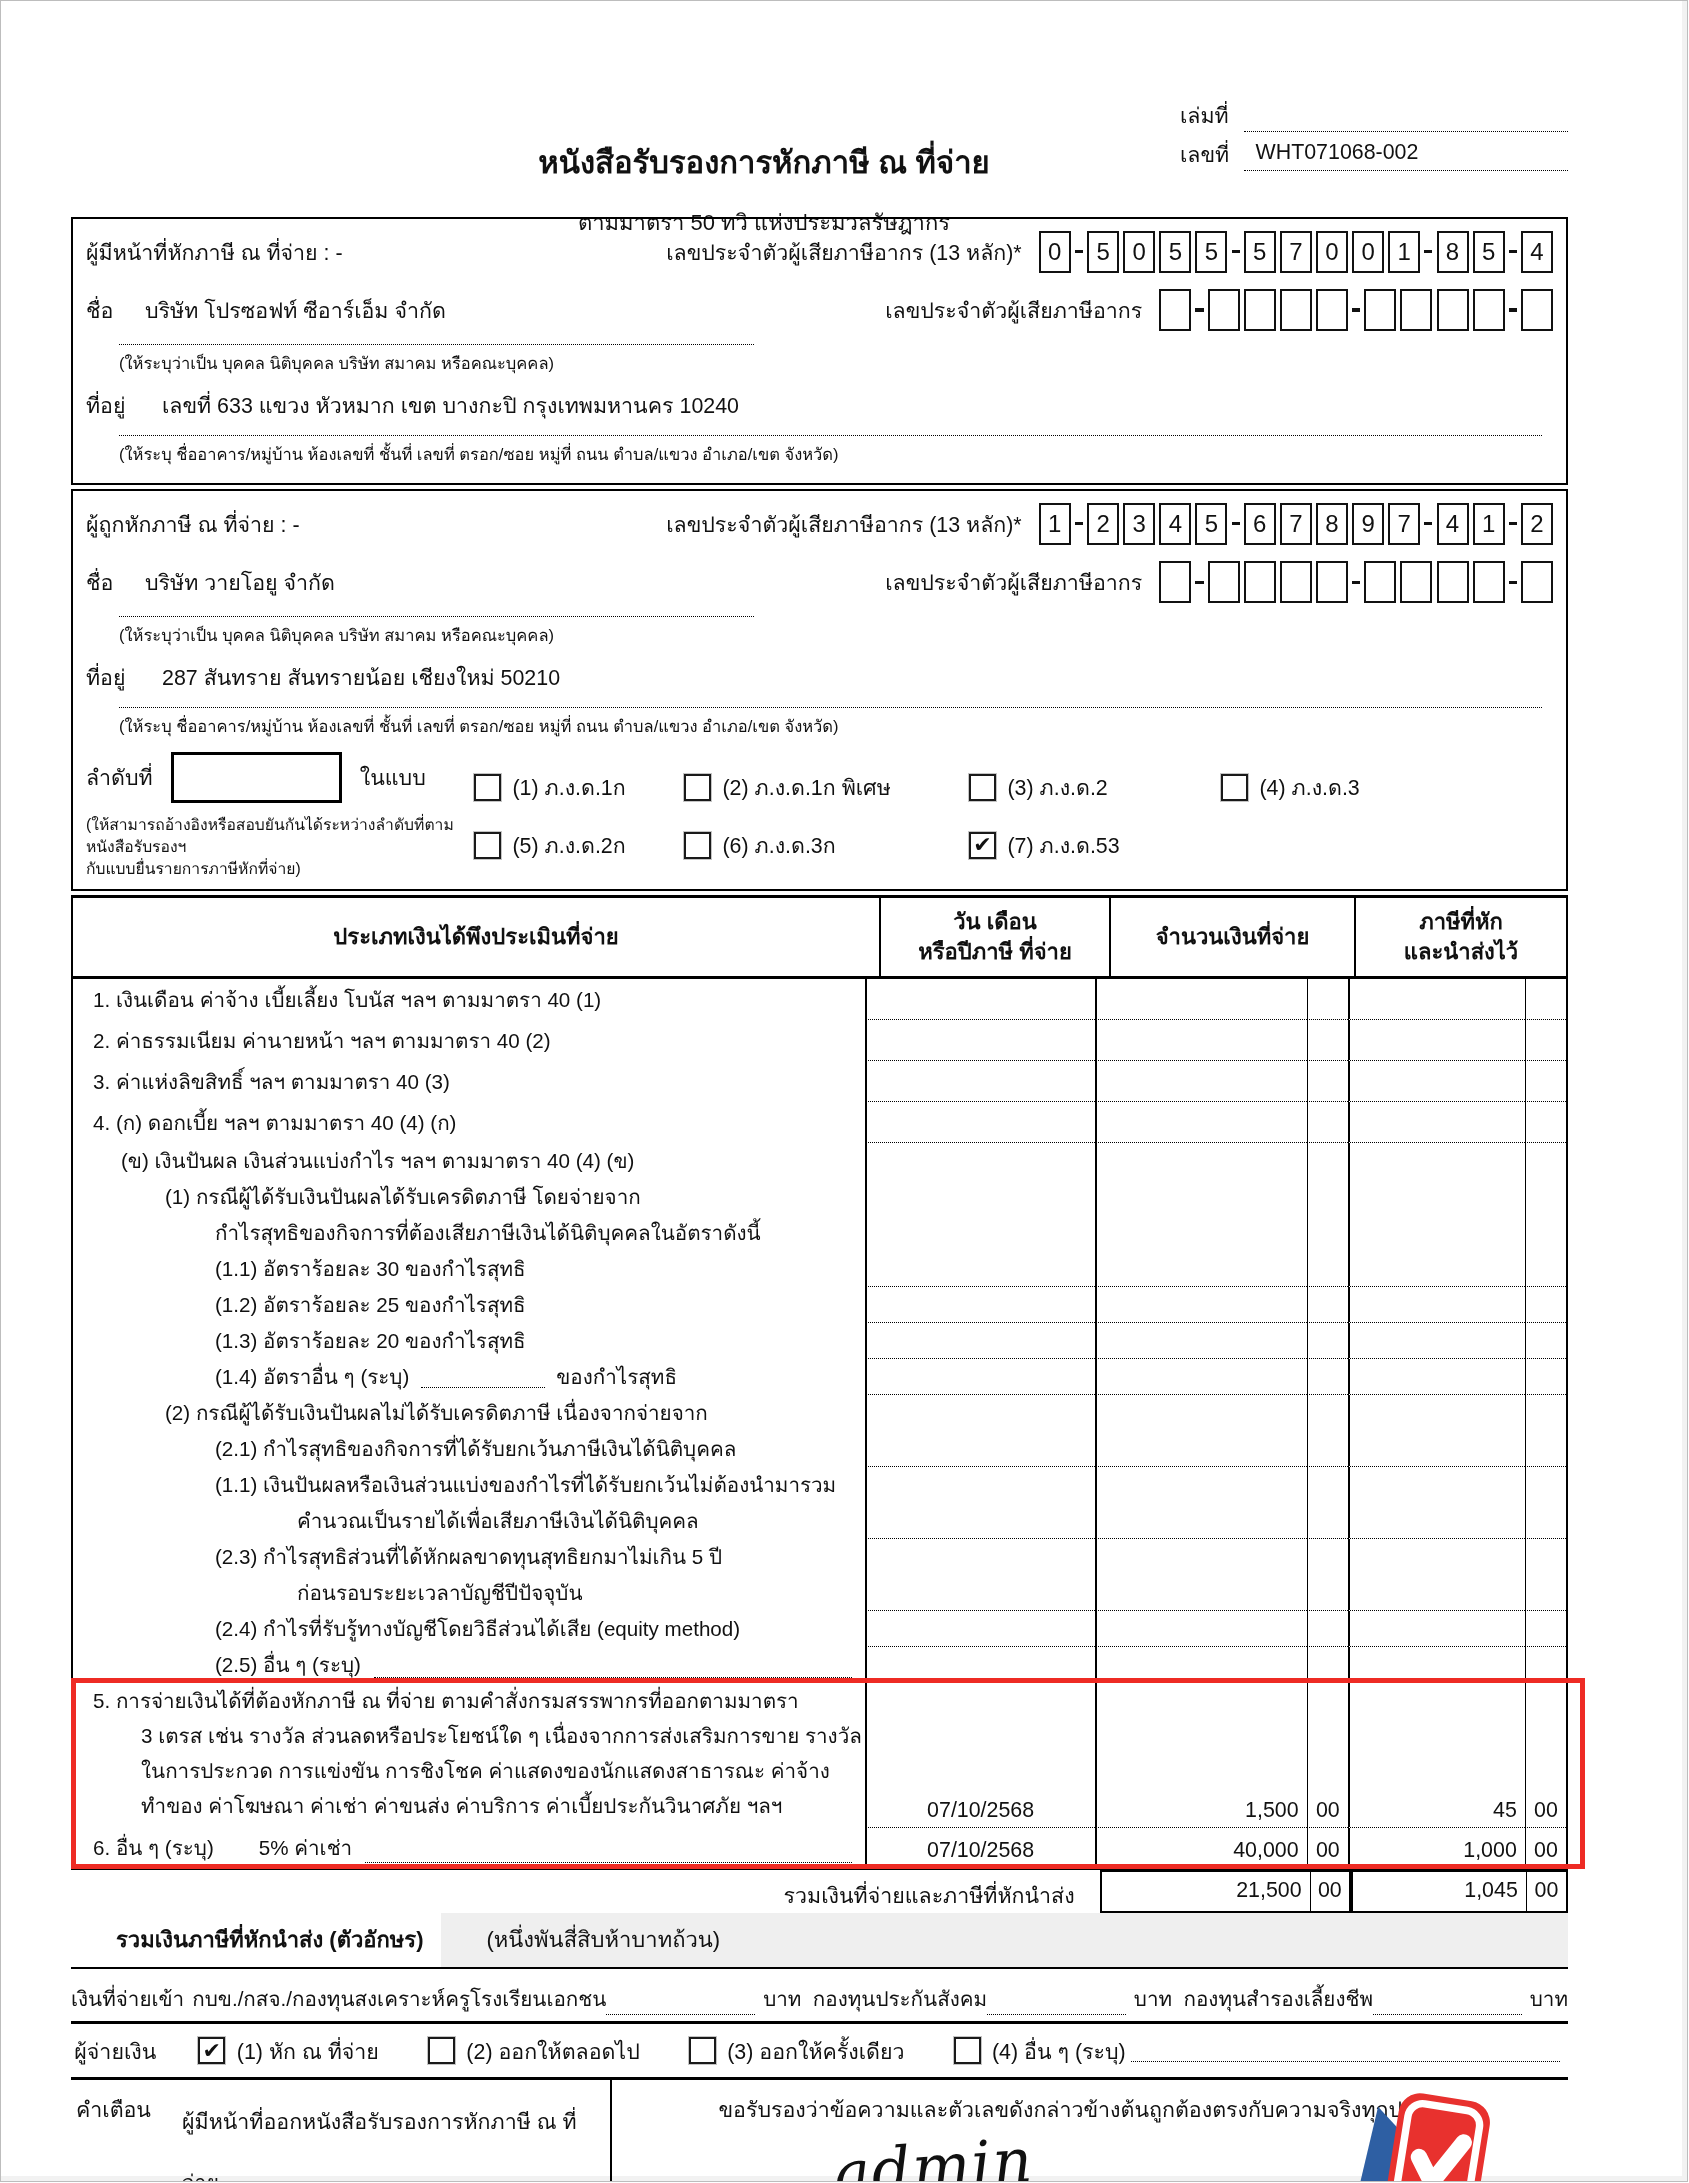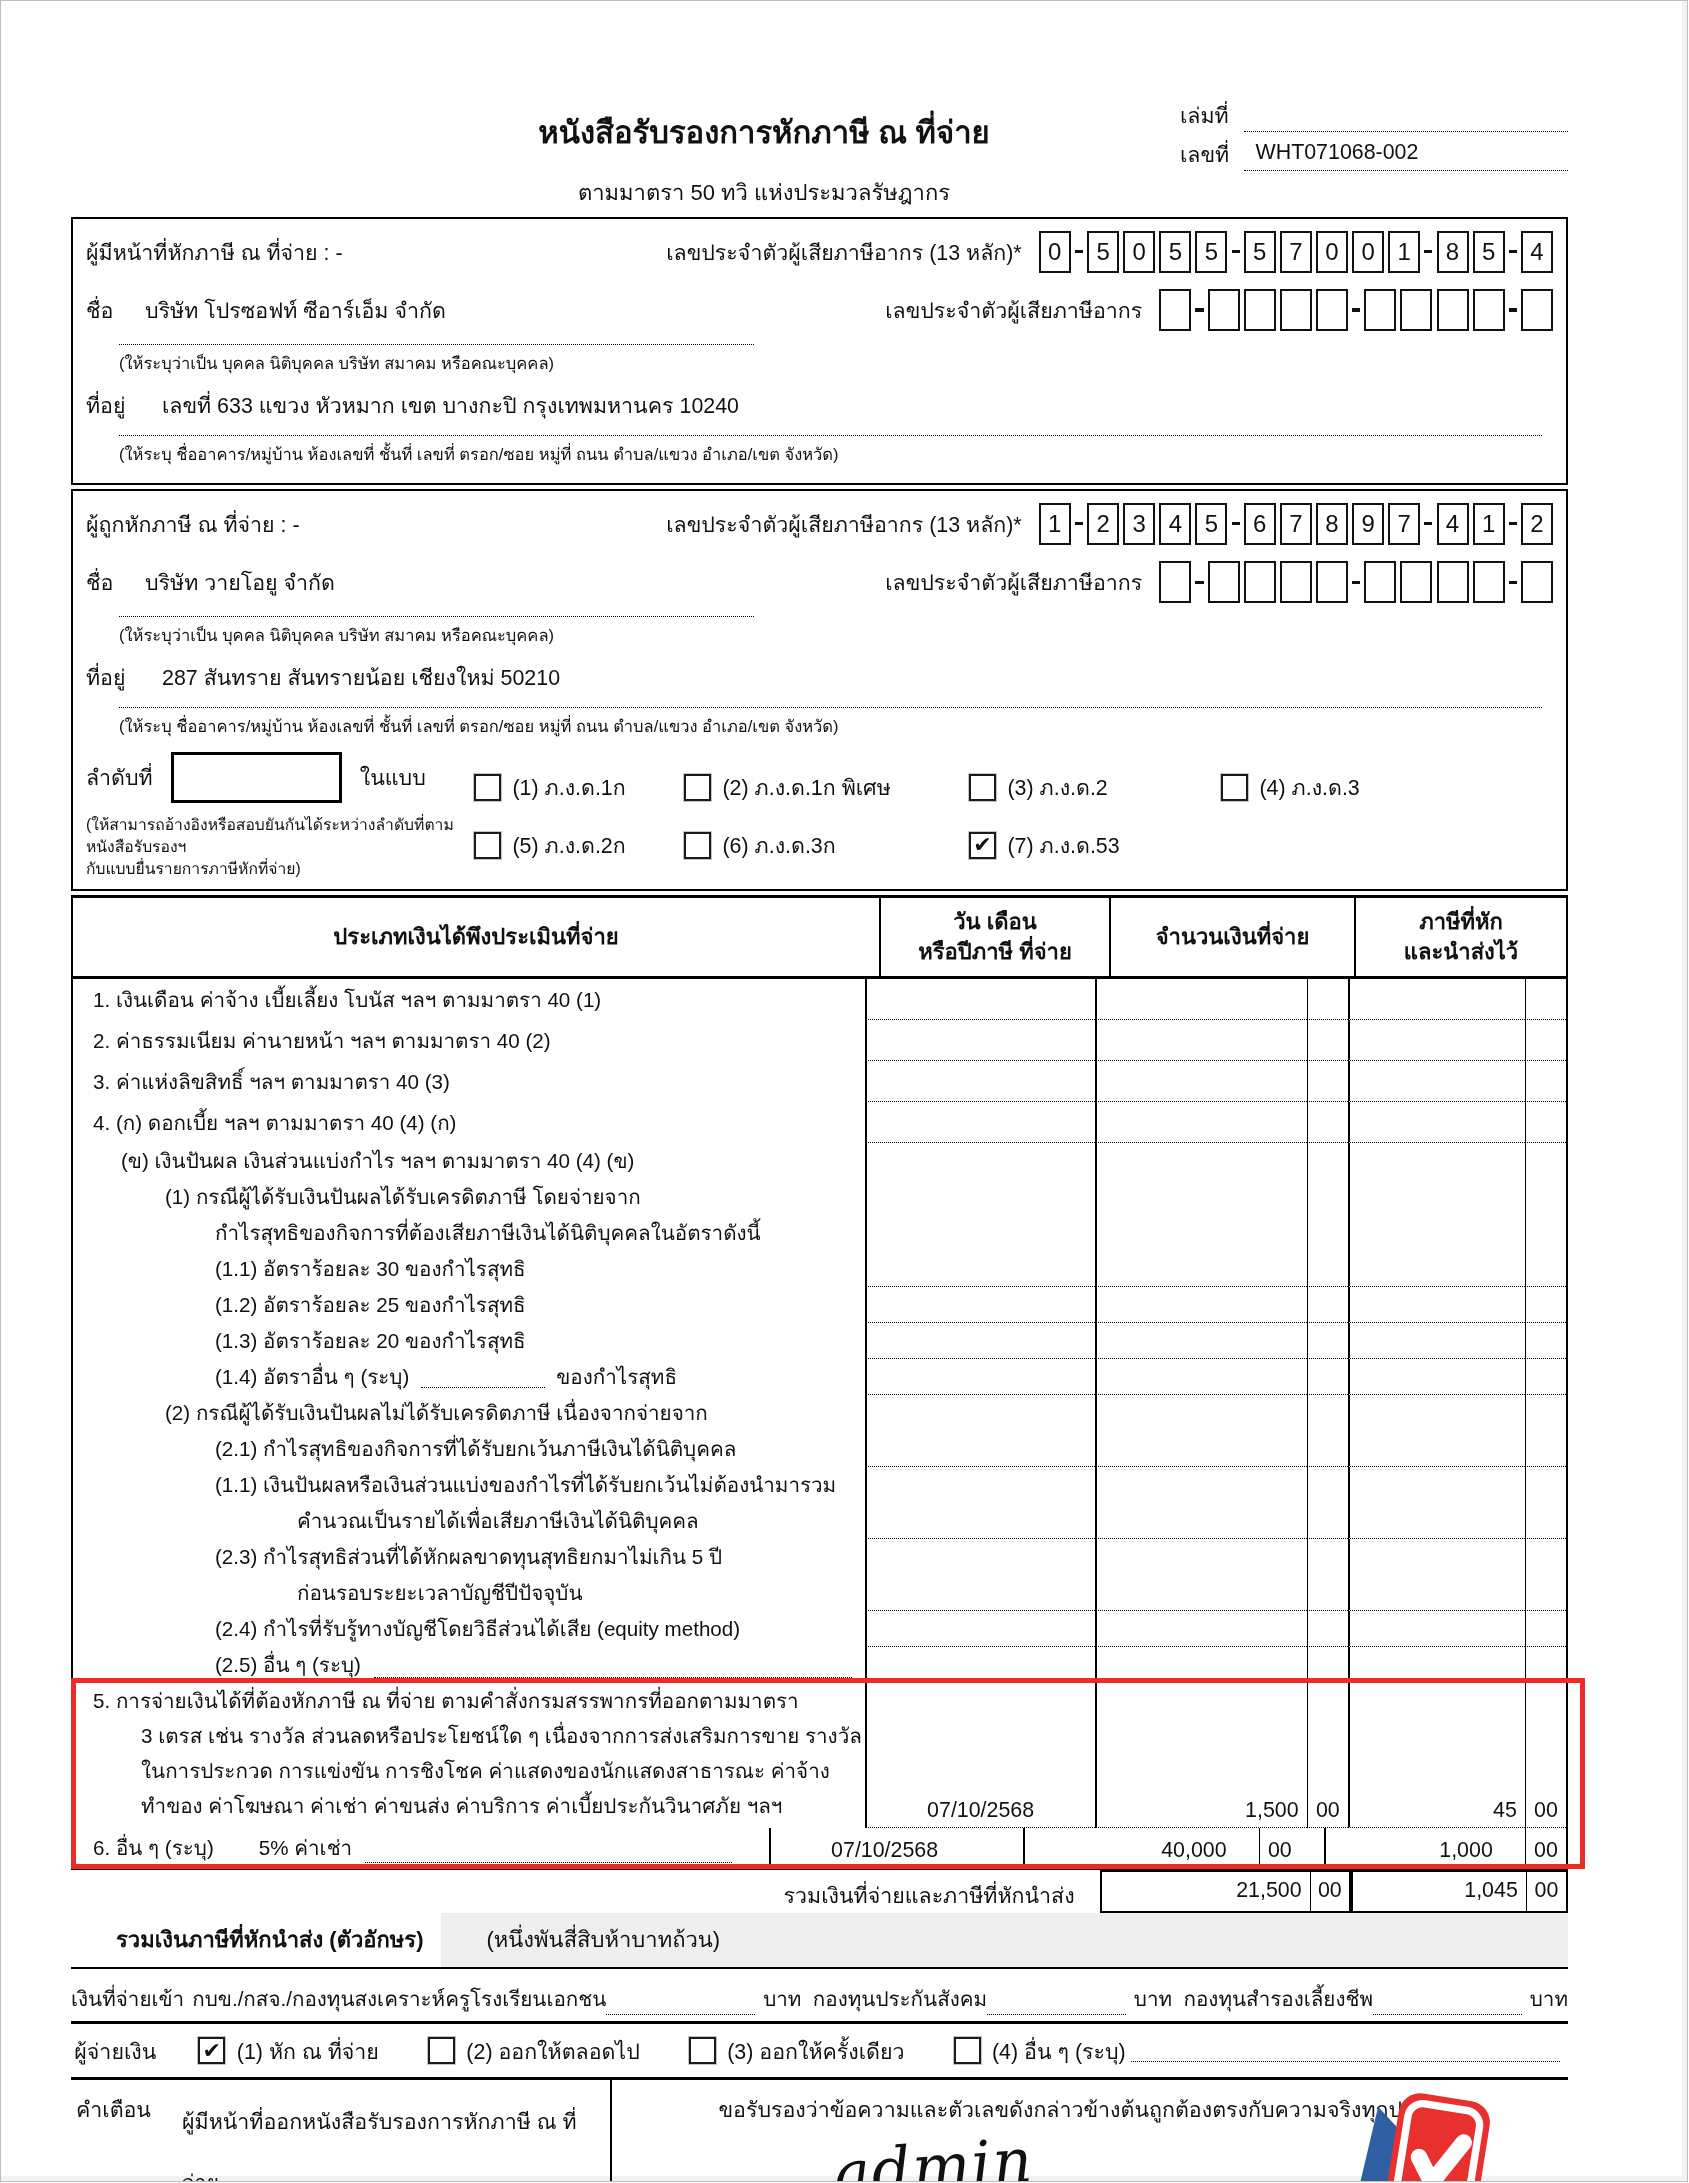--- a/index.html
+++ b/index.html
@@ -3,21 +3,21 @@
 <meta charset="utf-8">
 <style>
   html,body { margin:0; padding:0; background:#ffffff; }
   body { font-family:"Liberation Sans","DejaVu Sans",sans-serif; color:#111; }
   .page { position:relative; width:1686px; height:2180px; background:#fff; border:1.6px solid #bdbdbd;
           box-shadow: inset -5px -5px 0 rgba(0,0,0,0.05); overflow:hidden; }
   .form { position:absolute; left:70px; top:97px; width:1497px; font-size:21.4px; }
 
   
   .doc-header { position:relative; height:115px; }
-  .title-wrap { position:absolute; left:0; top:9px; width:1386px; text-align:center; }
+  .title-wrap { position:absolute; left:0; top:39px; width:1386px; text-align:center; }
   .doc-title { font-size:31px; font-weight:bold; }
   .doc-subtitle { font-size:22px; margin-top:18px; }
   .meta { position:absolute; right:0; top:0; width:388px; font-size:21.4px; }
   .meta-row { display:flex; align-items:flex-end; margin-bottom:5px; }
   .meta-label { width:64px; }
   .meta-dots { flex:1; border-bottom:1.6px dotted #000; padding:0 0 1.6px 11.5px; min-height:28px; }
 
   
   .sec { border:2.5px solid #000; padding:11.5px 13px 8.2px 13px; margin-top:4.1px; position:relative; }
   .sec-row { display:flex; align-items:center; }
@@ -60,21 +60,21 @@
   .th.c4 { width:210px; border-left:2.5px solid #000; }
   .trow { display:flex; }
   .td { display:flex; }
   .td.desc { flex:1; align-items:center; font-size:20.6px; }
   .td.date { width:228px; border-left:2.5px solid #000; align-items:flex-end; justify-content:center; }
   .td.amt  { width:202px; border-left:2.5px solid #000; align-items:flex-end; justify-content:flex-end; padding-right:8.2px; }
   .td.sat  { width:40px;  border-left:1.6px solid #000; align-items:flex-end; justify-content:center; }
   .td.tax  { width:167px; border-left:2.5px solid #000; align-items:flex-end; justify-content:flex-end; padding-right:8.2px; }
   .td.tsat { width:40px;  border-left:1.6px solid #000; align-items:flex-end; justify-content:center; }
   .td.sep { border-bottom:1.6px dotted #000; }
-  .h50 { height:41px; } .h44 { height:36px; } .h48 { height:40px;gap:24px; }
+  .h50 { height:41px; } .h44 { height:36px; } .h48 { height:40px; }
   .ind0 { padding-left:20px;text-align:right; } .ind1 { padding-left:48px; } .ind2 { padding-left:92px; }
   .ind3 { padding-left:142px; } .ind4 { padding-left:224px; }
   .inline-dots { display:inline-block; width:124px; border-bottom:1.6px dotted #000; height:1em; margin:0 11.5px; }
   .fill-dots { flex:1; border-bottom:1.6px dotted #000; height:1.05em; margin:0 13px 5px 13px; align-self:flex-end; }
   .vnum { padding-bottom:3.3px; }
   .red-wrap { position:relative; }
   .red-frame { position:absolute; left:-2.5px; right:-19px; top:-5px; bottom:-1.6px;
                border:5.8px solid #ee2b24; pointer-events:none; z-index:5; }
   .multi { flex-direction:column; align-items:flex-start !important; justify-content:flex-start; }
   .multi div { line-height:35px; }

